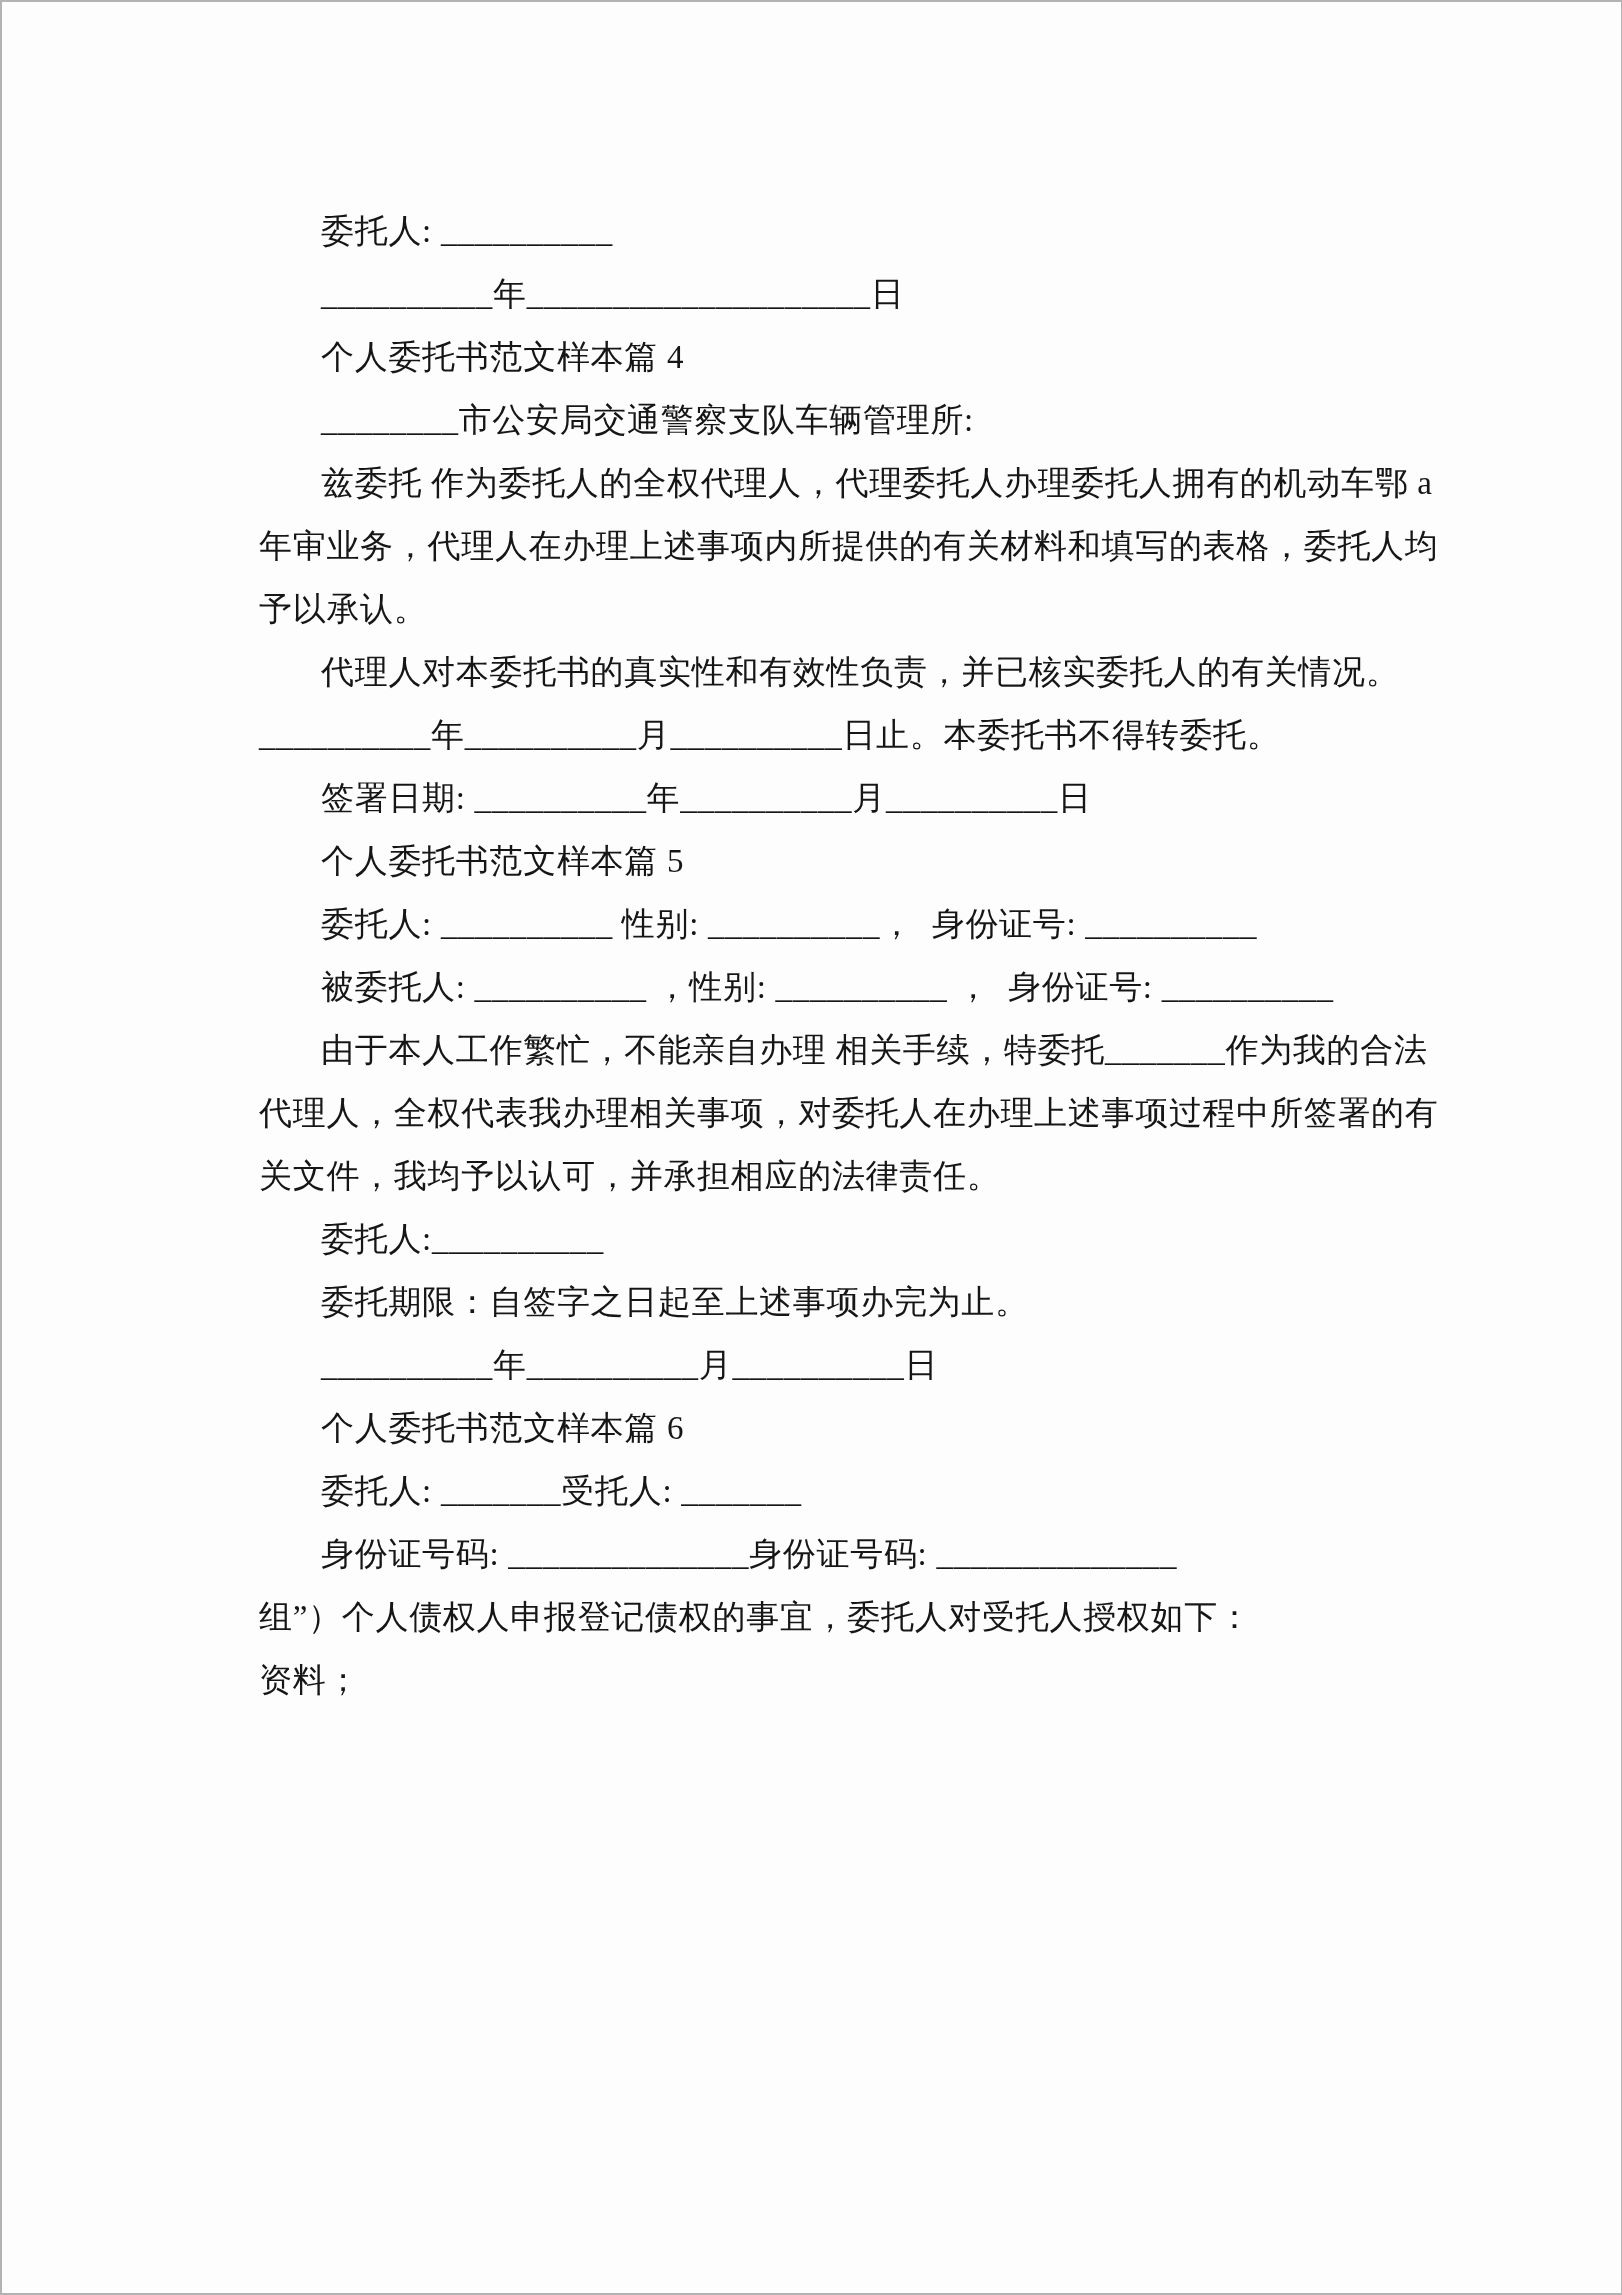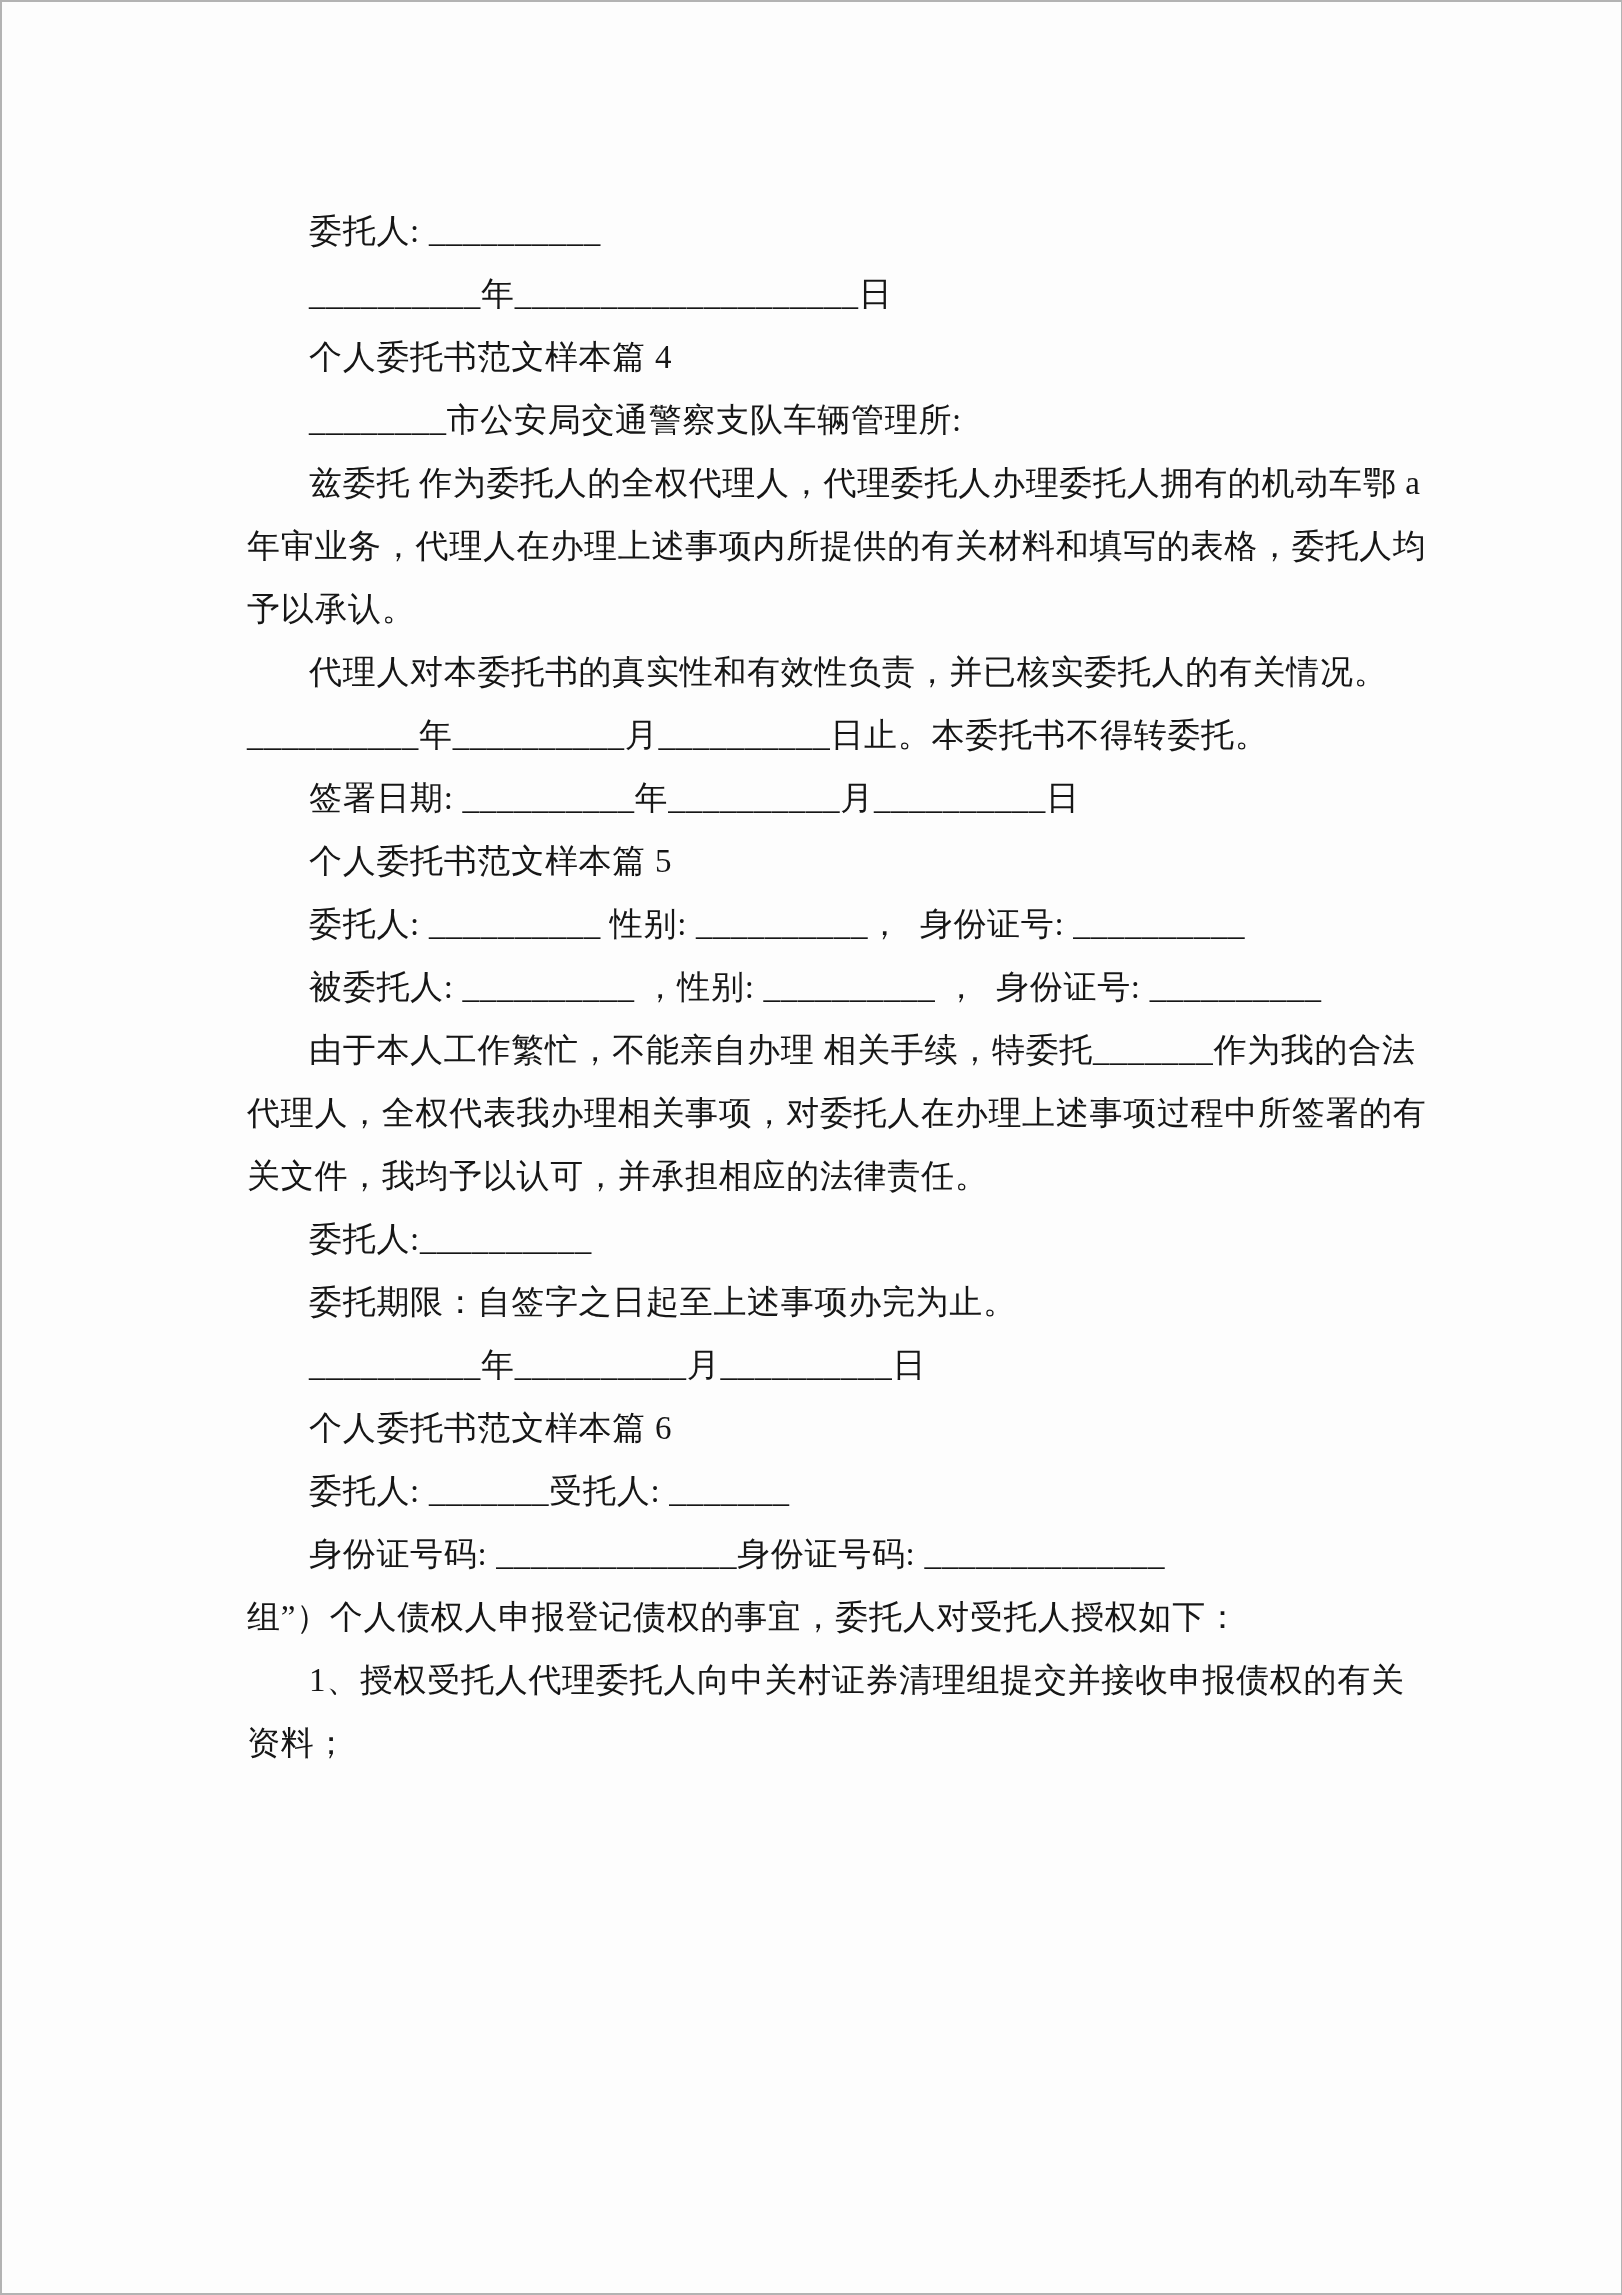--- a/index.html
+++ b/index.html
@@ -23,20 +23,21 @@
     width: 1139px;
     font-family: "Liberation Serif", "DejaVu Serif", serif;
     font-size: 33px;
     line-height: 63px;
     color: var(--page-fg, #161616);
     font-weight: 400;
   }
   .line {
     white-space: pre;          
     letter-spacing: 0.7px;
+    margin-left: 12px;
   }
   .line.indent {
     padding-left: 62px;        
   }
 </style>
 </head>
 <body>
 
 <div class="page">
   <div class="content">
@@ -56,17 +57,16 @@
       <div class="line indent">由于本人工作繁忙，不能亲自办理 相关手续，特委托_______作为我的合法</div>
       <div class="line">代理人，全权代表我办理相关事项，对委托人在办理上述事项过程中所签署的有</div>
       <div class="line">关文件，我均予以认可，并承担相应的法律责任。</div>
       <div class="line indent">委托人:__________</div>
       <div class="line indent">委托期限：自签字之日起至上述事项办完为止。</div>
       <div class="line indent">__________年__________月__________日</div>
       <div class="line indent">个人委托书范文样本篇 6</div>
       <div class="line indent">委托人: _______受托人: _______</div>
       <div class="line indent">身份证号码: ______________身份证号码: ______________</div>
       <div class="line">组”）个人债权人申报登记债权的事宜，委托人对受托人授权如下：</div>
-      <div class="line indent">1、授权受托人代理委托人向中关村证券清理组提交并接收申报债权的有关</div>
       <div class="line">资料；</div>
     </div>
 </div>
 
 
 </body></html>

